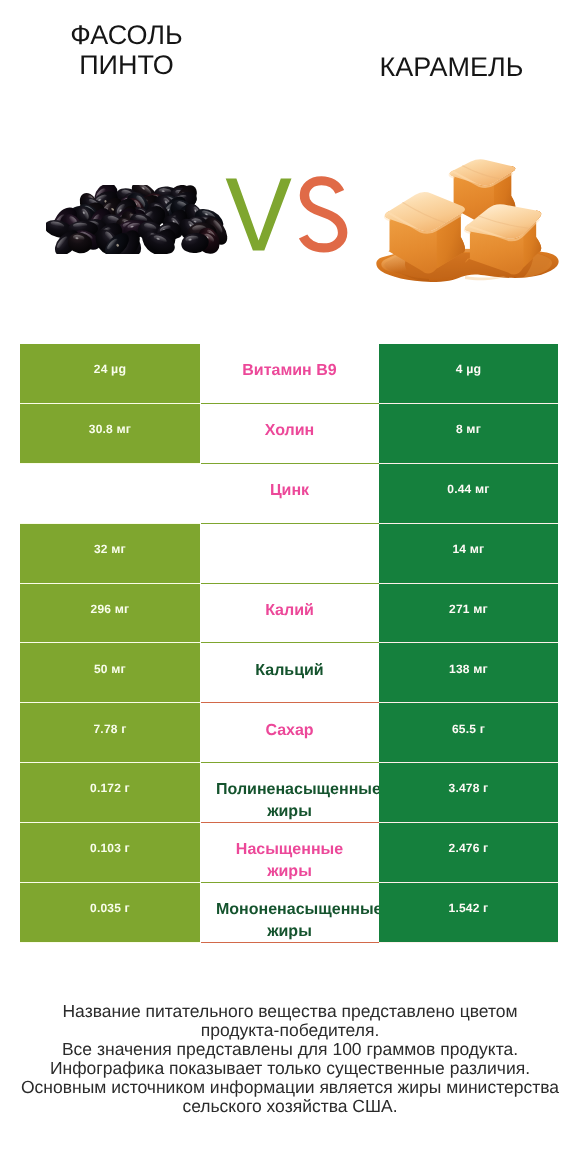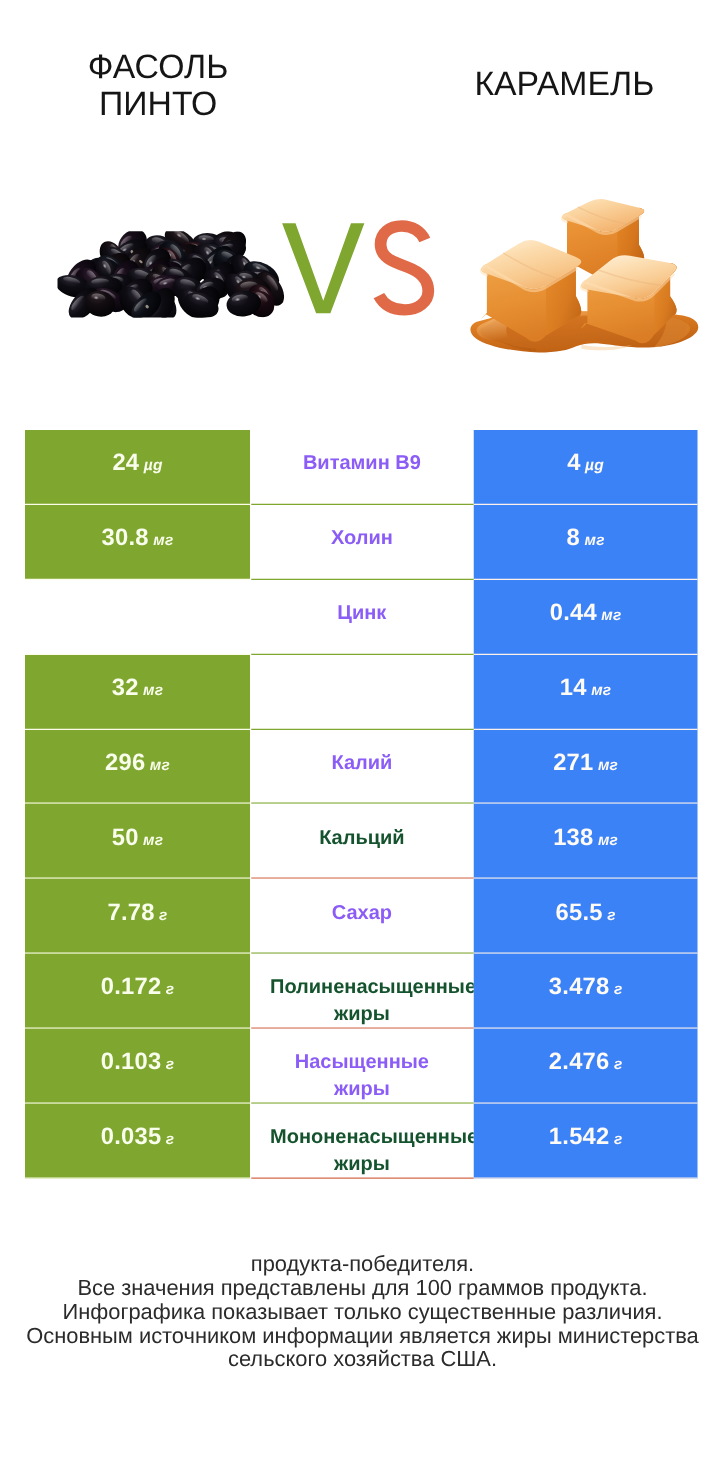--- a/index.html
+++ b/index.html
@@ -9,52 +9,52 @@
     font-family:"Liberation Sans", sans-serif; color:#222;
     -webkit-font-smoothing:antialiased; text-rendering:geometricPrecision;
   }
   .page { position:relative; width:580px; height:1174px; background:#fff; }
 
   
   .title {
     position:absolute; text-align:center; font-size:27px; line-height:29.7px;
     color:#151515; font-weight:400; text-transform:uppercase;
   }
-  .title-left  { left:26.5px;  top:39px; width:200px; }
+  .title-left  { left:26.5px;  top:21px; width:200px; }
   .title-right { left:351.5px; top:53.2px; width:200px; }
 
   
   .hero-left  { position:absolute; left:46px;  top:185px; width:186px; height:69px; }
   .hero-right { position:absolute; left:373px; top:145px; width:193px; height:145px; }
   .hero-left svg, .hero-right svg { display:block; }
 
   .vs { position:absolute; left:225px; top:176px; width:130px; height:80px; }
   .vs svg { display:block; }
 
   
   .table { position:absolute; left:20px; top:344px; width:538px; }
   .row { position:relative; height:59.9px; }
   .cell { position:absolute; top:0; box-sizing:border-box;
           display:flex; align-items:flex-start; justify-content:center;
           height:59.9px; overflow:hidden; padding-top:16.2px; }
   .cl { left:0;     width:180px; color:#f9fdec; background:#7fa62f; }
   .cm { left:180px; width:179px; background:#fff; }
-  .cr { left:359px; width:179px; color:#fefaf6; background:#3b82f6; }
+  .cr { left:359px; width:179px; color:#fefaf6; background:#15803d; }
 
   .rowsep { position:absolute; left:0; top:58.9px; height:1px; }
   .sep-l { left:0;     width:180px; background:#fbfde8; }
   .sep-m { left:181px; width:178px; }
   .sep-r { left:359px; width:179px; background:#fdf1ea; }
 
   .val { white-space:nowrap; }
-  .num { font-size:19px; font-weight:600; letter-spacing:0.2px; }
-  .unit { font-size:12.4px; font-weight:600; margin-left:3.5px; letter-spacing:0.2px;font-style:italic; }
+  .num { font-size:12px; font-weight:600; letter-spacing:0.2px; }
+  .unit { font-size:12.4px; font-weight:600; margin-left:3.5px; letter-spacing:0.2px; }
   .label { font-size:16px; line-height:21.5px; text-align:center; font-weight:600;
            letter-spacing:0px; width:147px; }
-  .label.lw { color:#8b5cf6; }
+  .label.lw { color:#ec4899; }
   .label.rw { color:#14532d; }
 
   
   .footer {
     position:absolute; left:0; top:1002px; width:580px; text-align:center;
     font-size:17.5px; line-height:19px; color:#2b2b2b; white-space:nowrap;
   }
 </style>
 </head>
 <body>
@@ -679,19 +679,20 @@
         <div class="cell cr">
           <span class="val"><span class="num">1.542</span><span class="unit">г</span></span>
         </div>
         <div class="rowsep sep-l"></div>
         <div class="rowsep sep-m" style="background:#d2694a"></div>
         <div class="rowsep sep-r"></div>
       </div>
     </div>
 
   <div class="footer">
+      <div>Название питательного вещества представлено цветом</div>
       <div>продукта-победителя.</div>
       <div>Все значения представлены для 100 граммов продукта.</div>
       <div>Инфографика показывает только существенные различия.</div>
       <div>Основным источником информации является жиры министерства</div>
       <div>сельского хозяйства США.</div>
     </div>
 </div>
 
 </body></html>

